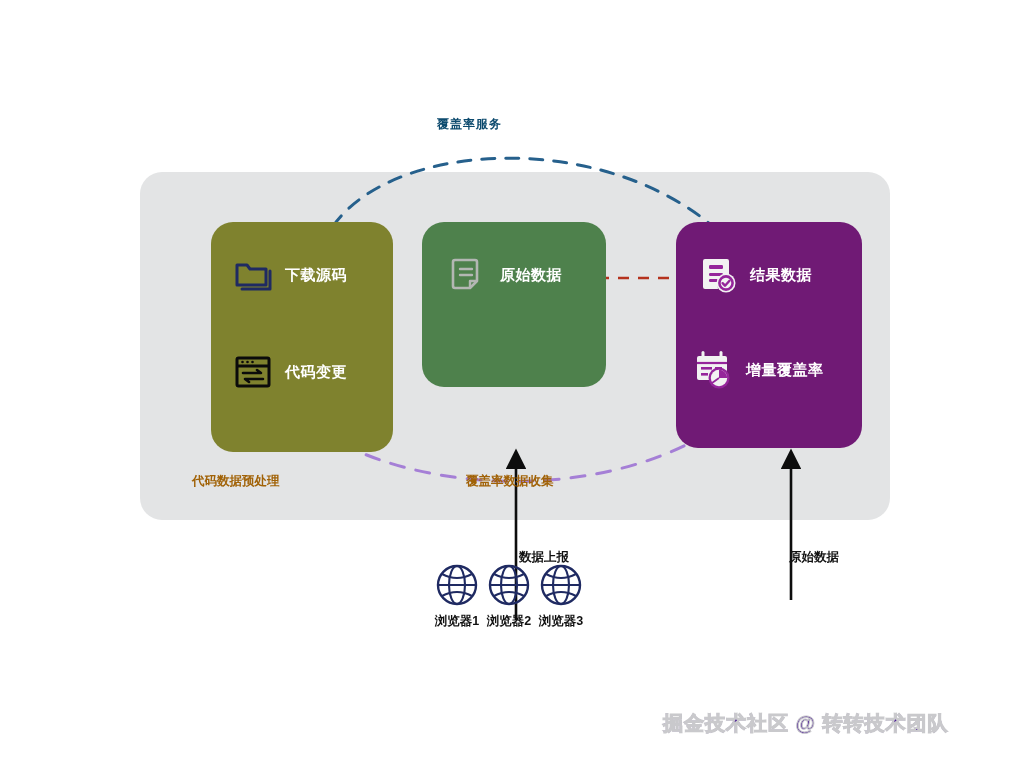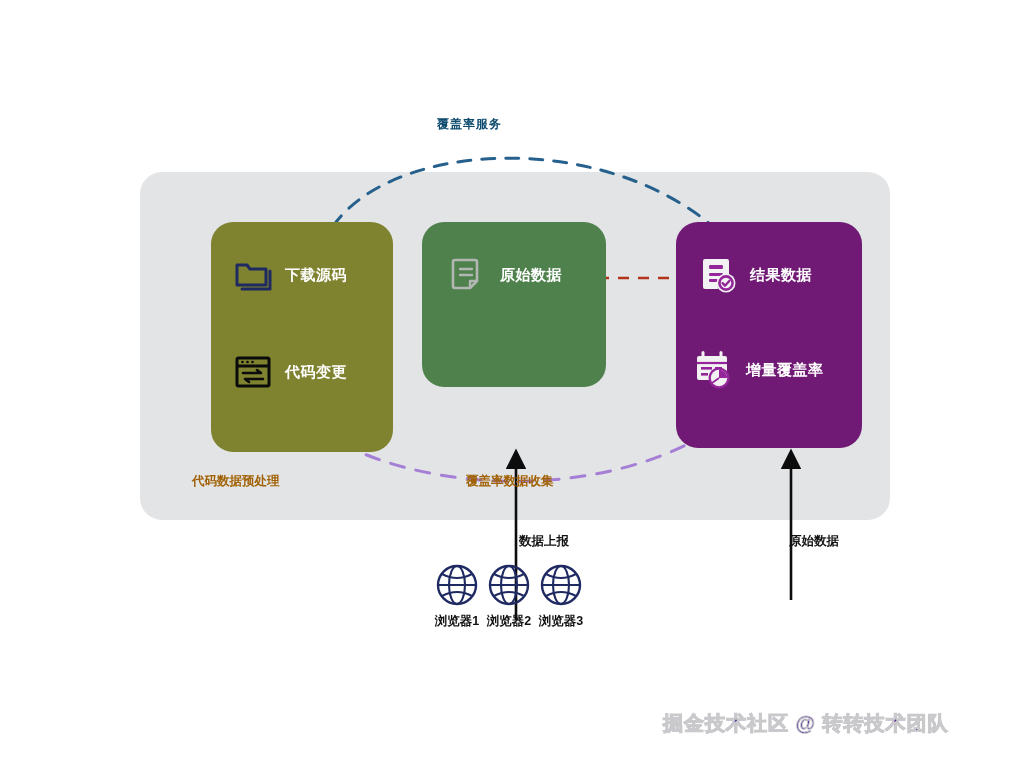--- a/index.html
+++ b/index.html
@@ -76,20 +76,21 @@
     white-space: nowrap;
   }
 
   
   .flow-label {
     position: absolute;
     font-size: 12.5px;
     font-weight: 700;
     color: #111111;
     white-space: nowrap;
+    margin-top: 16px;
   }
   .fl-report { left: 519px; top: 533px; }
   .fl-query  { left: 789px; top: 533px; }
 
   .actor {
     position: absolute;
     text-align: center;
   }
   .actor-name {
     font-size: 12.5px;

